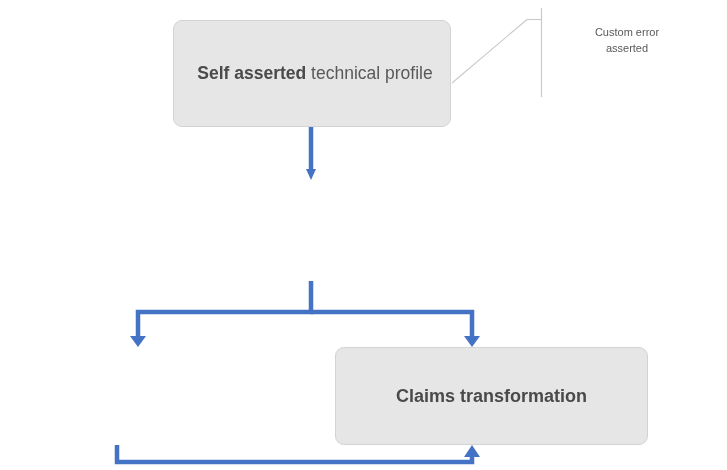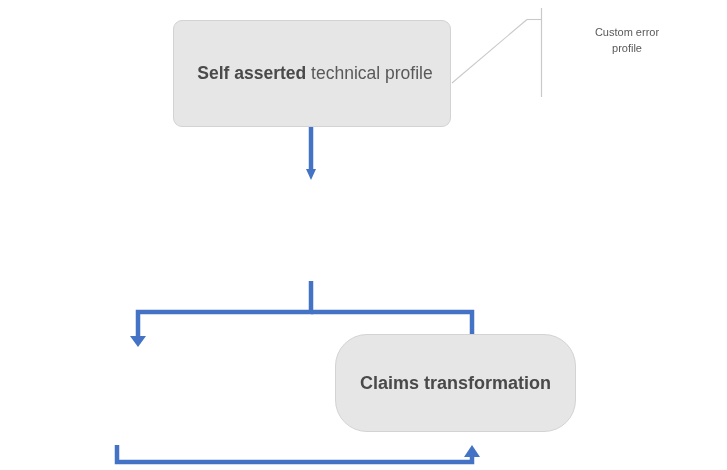--- a/index.html
+++ b/index.html
@@ -29,21 +29,21 @@
     font-size: 17.5px;
     line-height: 1.38;
     padding: 4px 14px;
   }
   .node .txt { display: block; }
   .node b { font-weight: bold; color: #4a4a4a; }
 
   .node-self     { left: 173px; top: 20px;  width: 278px; height: 107px; padding-left: 20px; }
   .node-valid    { left: 173px; top: 180px; width: 278px; height: 101px; }
   .node-claims-tp{ left: 3px;   top: 347px; width: 276px; height: 98px;  }
-  .node-claims   { left: 335px; top: 334px; width: 241px; height: 98px; border-radius: 32px;  }
+  .node-claims   { left: 335px; top: 347px; width: 313px; height: 98px;  }
   .node-claims .txt { font-weight: bold; color: #4a4a4a; font-size: 18px; }
 
   
   svg.layer {
     position: absolute;
     left: 0;
     top: 0;
     width: 727px;
     height: 470px;
     overflow: visible;
@@ -109,16 +109,16 @@
   </div>
 
 
 
   <div class="node node-claims">
     <span class="txt">Claims transformation</span>
   </div>
 
   <div class="callout-text">
     <div>Custom error</div>
-    <div>profile</div>
+    <div>asserted</div>
   </div>
 
 </div>
 
 </body></html>

